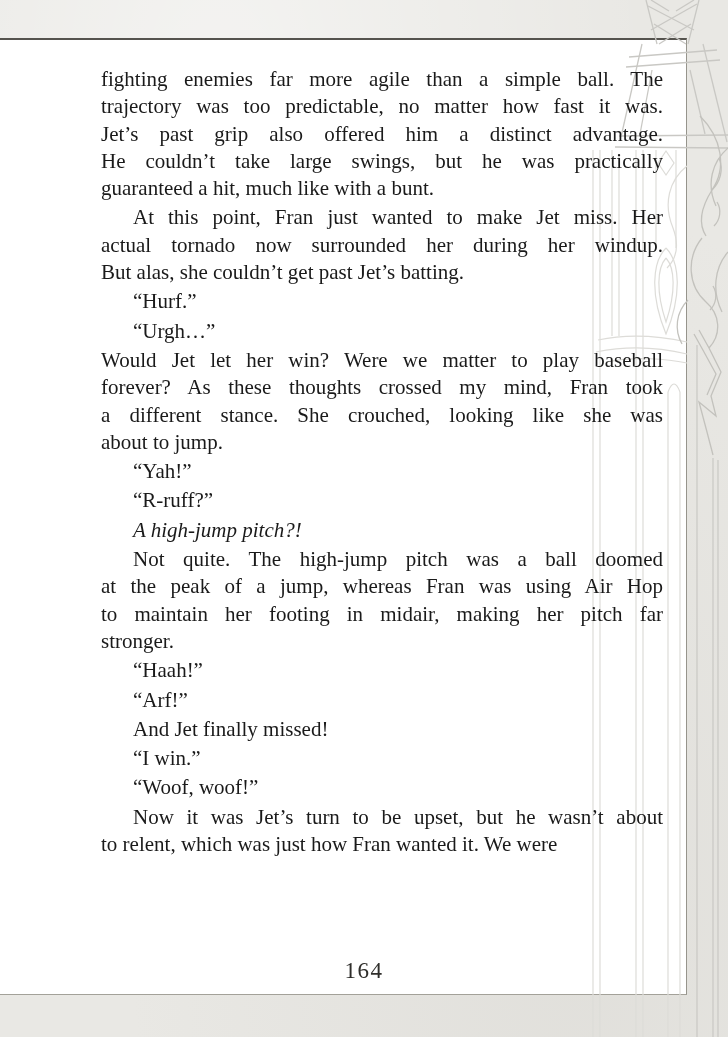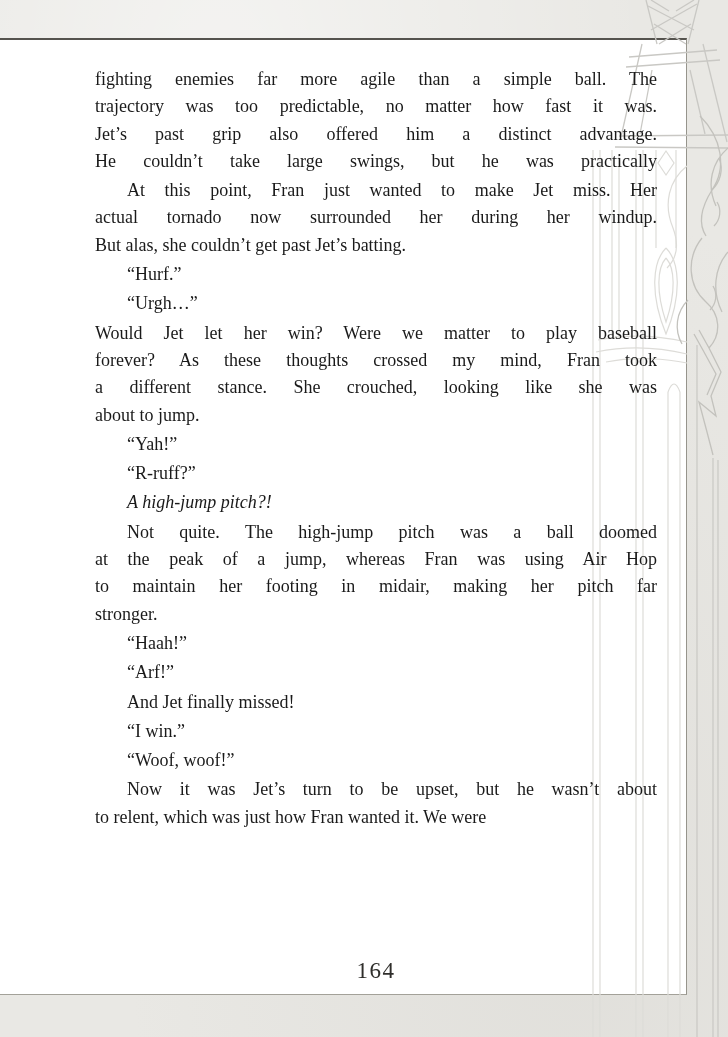--- a/index.html
+++ b/index.html
@@ -26,31 +26,31 @@
   .sheet{
     position:absolute;left:0;top:38px;width:687px;height:957px;
     background:var(--sheet);
     border-top:2px solid var(--edge-dark);
     border-right:1px solid #96948c;
     border-bottom:1px solid var(--edge-light);
     box-sizing:border-box;
   }
   .watermark{position:absolute;left:0;top:0;width:728px;height:1037px;pointer-events:none;}
   .text-block{
-    position:absolute;left:95px;top:66px;width:562px;
-    color:var(--text);font-size:18px;line-height:27.3px;
+    position:absolute;left:101px;top:66px;width:562px;
+    color:var(--text);font-size:21px;line-height:27.3px;
   }
   .para + .para{margin-top:2px;}
   .line{height:27.3px;overflow:hidden;white-space:normal;}
   .line.just{text-align:justify;}
   .line.just::after{content:"";display:inline-block;width:100%;height:0;}
   .line.indent{text-indent:32px;}
   .para.italic .line{font-style:italic;}
   .page-number{
-    position:absolute;left:95px;top:958px;width:562px;
+    position:absolute;left:83px;top:958px;width:562px;
     text-align:center;font-size:23px;letter-spacing:1.5px;color:#2f2e2b;
   }
 </style>
 </head>
 <body>
 
 <div class="canvas">
   <div class="backing-texture"></div>
 
   <div class="sheet"></div>
@@ -120,20 +120,21 @@
         <path d="M718,460 L718,1037"></path>
     </g>
   </svg>
 
   <div class="text-block">
       <div class="para">
         <div class="line just">fighting enemies far more agile than a simple ball. The</div>
         <div class="line just">trajectory was too predictable, no matter how fast it was.</div>
         <div class="line just">Jet’s past grip also offered him a distinct advantage.</div>
         <div class="line just">He couldn’t take large swings, but he was practically</div>
+        <div class="line">guaranteed a hit, much like with a bunt.</div>
       </div>
       <div class="para">
         <div class="line just indent">At this point, Fran just wanted to make Jet miss. Her</div>
         <div class="line just">actual tornado now surrounded her during her windup.</div>
         <div class="line">But alas, she couldn’t get past Jet’s batting.</div>
       </div>
       <div class="para">
         <div class="line indent">“Hurf.”</div>
       </div>
       <div class="para">

